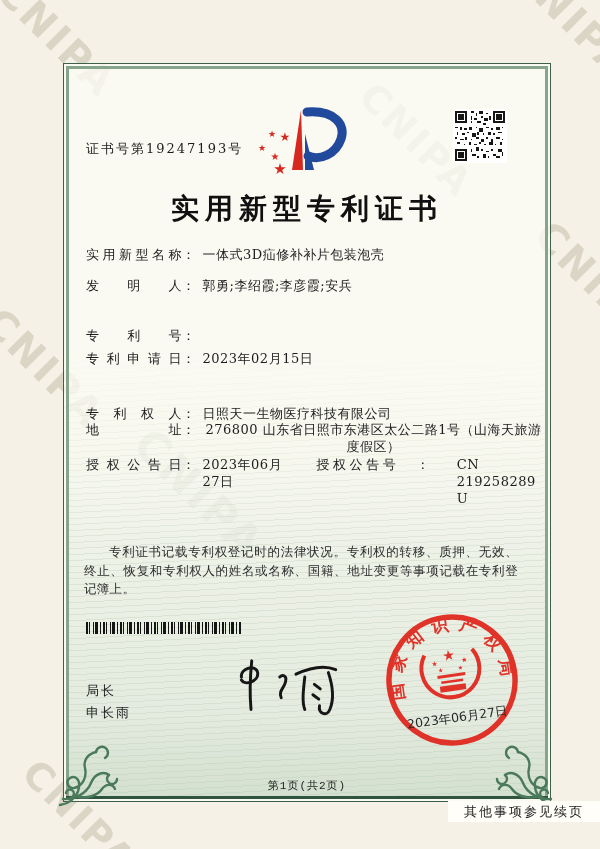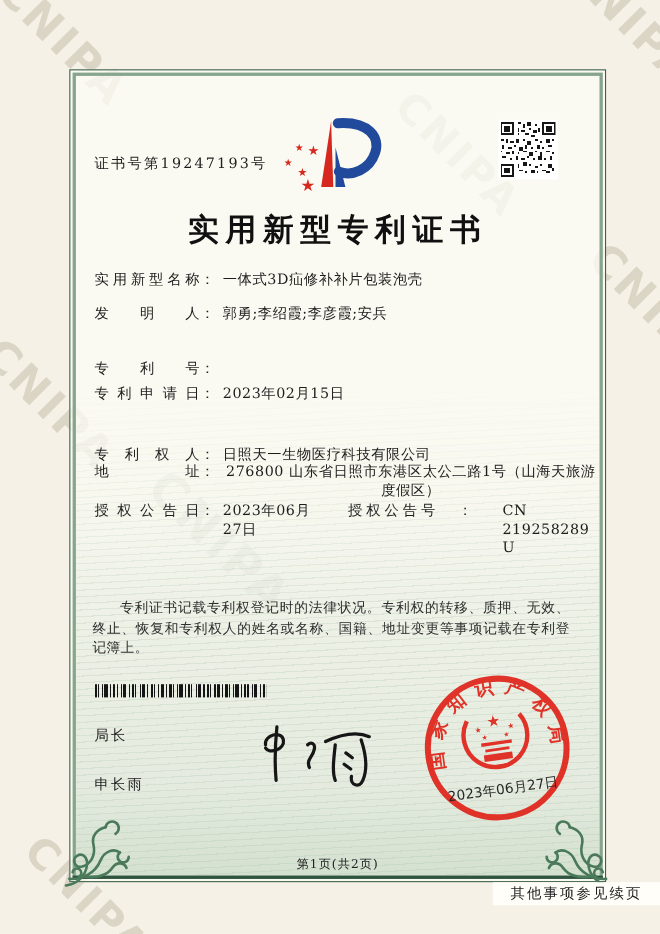--- a/index.html
+++ b/index.html
@@ -72,21 +72,21 @@
       #151515 9px 12px, transparent 12px 14px,
       #151515 14px 15px, transparent 15px 17px);
   }
   .official{position:absolute;left:22px;font-size:13px;letter-spacing:2px;font-family:"DejaVu Sans","Liberation Sans",sans-serif;}
   .sign-svg{position:absolute;left:120px;top:588px;}
   .seal{
     position:absolute;left:318px;top:546px;width:140px;height:140px;
     transform:rotate(-8deg);opacity:0.93;
   }
   .page-info{
-    position:absolute;left:0;top:714px;width:100%;text-align:center;font-size:11px;letter-spacing:1px;color:#222;
+    position:absolute;left:0;top:714px;width:100%;text-align:center;font-size:11px;letter-spacing:1px;color:#222;font-family:Liberation Mono, monospace;
   }
   .continuation{
     position:absolute;left:0;top:803px;width:100%;text-align:right;z-index:2;font-size:13px;letter-spacing:2px;
   }
   .continuation span{background:#fffef9;padding:3px 16px;}
 </style>
 </head>
 <body>
 
 <div class="wm-layer">
@@ -199,21 +199,21 @@
       <span class="lab small">授权公告号</span>
         <span class="colon">：</span>
       <span class="val">CN 219258289 U</span>
     </span>
   </div>
 
   <div class="para" style="top:479px;">专利证书记载专利权登记时的法律状况。专利权的转移、质押、无效、终止、恢复和专利权人的姓名或名称、国籍、地址变更等事项记载在专利登记簿上。</div>
 
   <div class="barcode"></div>
 
-  <div class="official" style="top:596px;text-align:right;">局长</div>
+  <div class="official" style="top:618px;text-align:right;">局长</div>
   <div class="official" style="top:640px;">申长雨</div>
 
   <svg class="sign-svg" width="190" height="70" viewBox="0 0 190 95">
     <g fill="none" stroke="#161616" stroke-width="4" stroke-linecap="round">
       <path d="M58,12 C56,32 55,56 57,78"></path>
       <path d="M44,34 C42,22 64,16 66,28 C68,40 48,46 44,38"></path>
       <path d="M96,34 C100,30 106,32 104,40 C102,50 94,52 98,62"></path>
       <path d="M118,30 C140,20 158,18 172,24"></path>
       <path d="M130,34 C128,52 126,68 130,78"></path>
       <path d="M162,28 C168,46 170,64 164,78 C160,88 148,84 150,73"></path>

